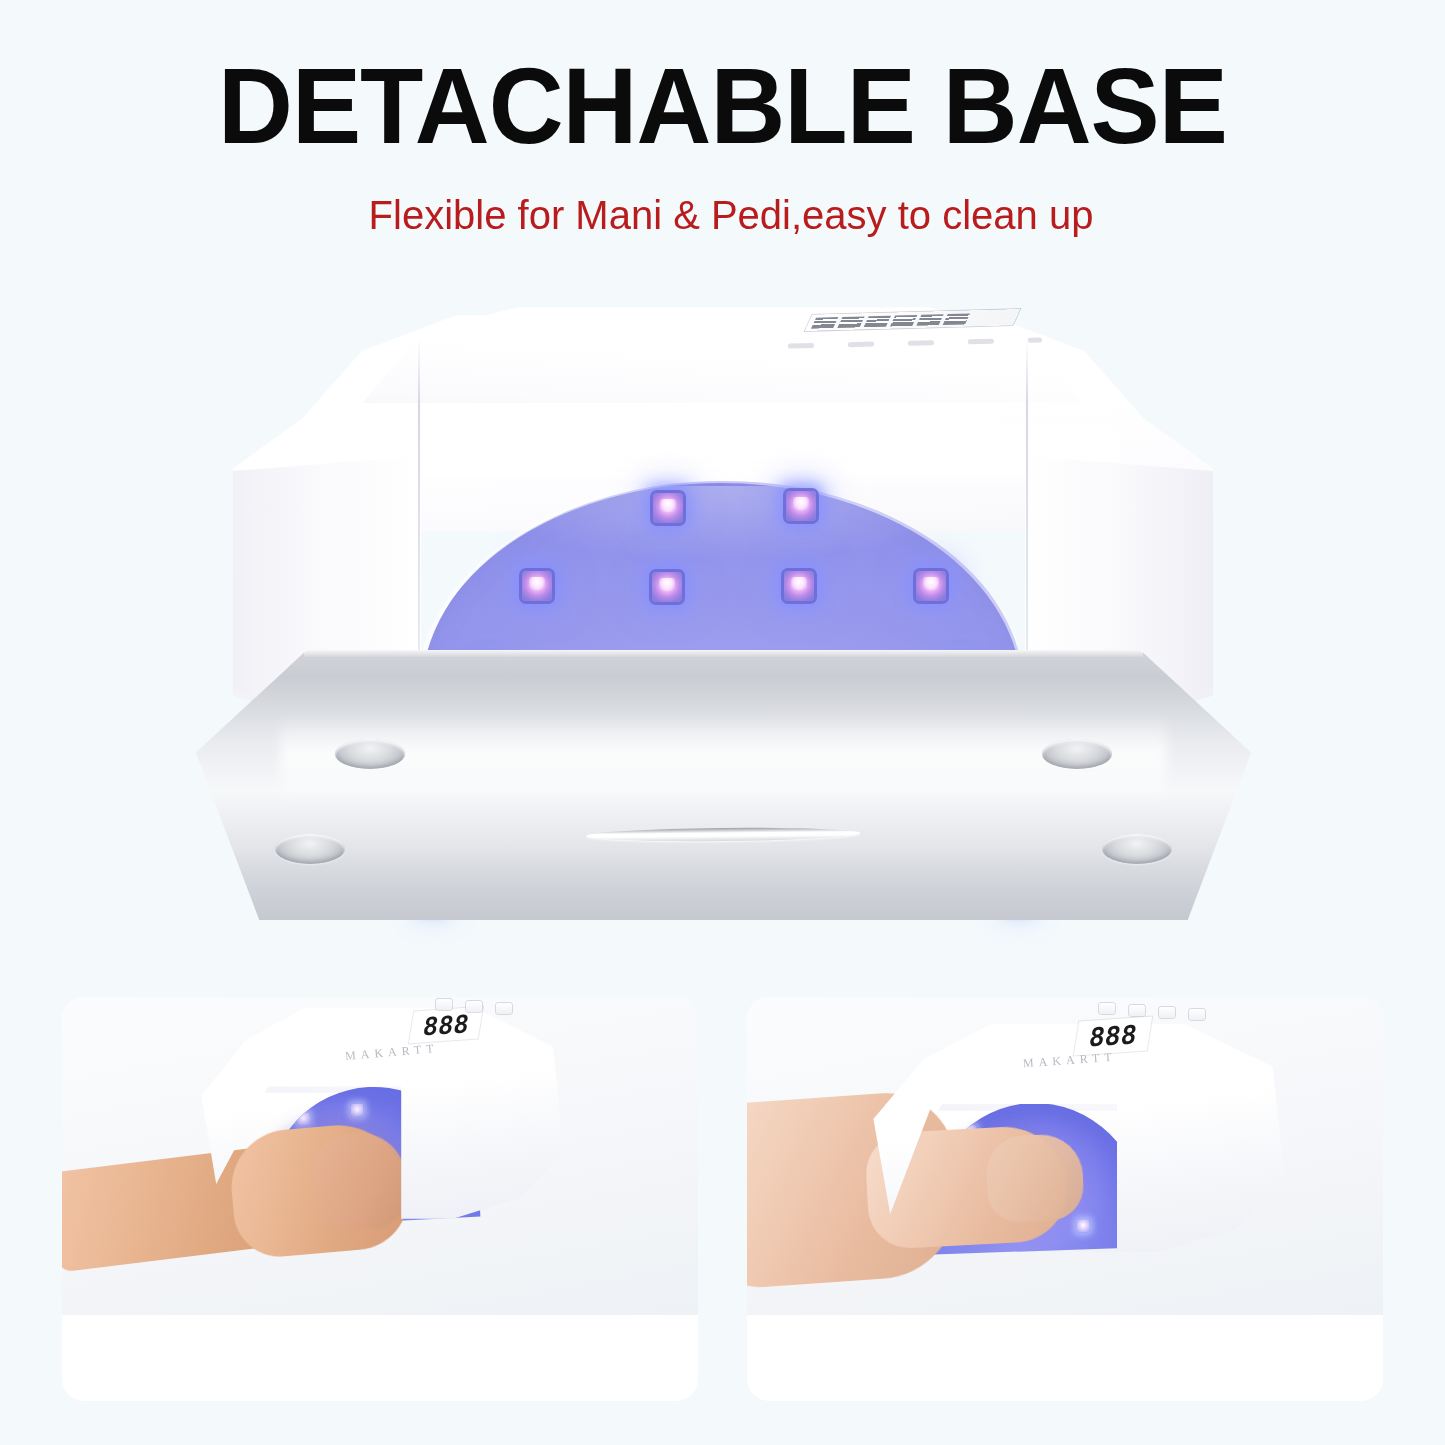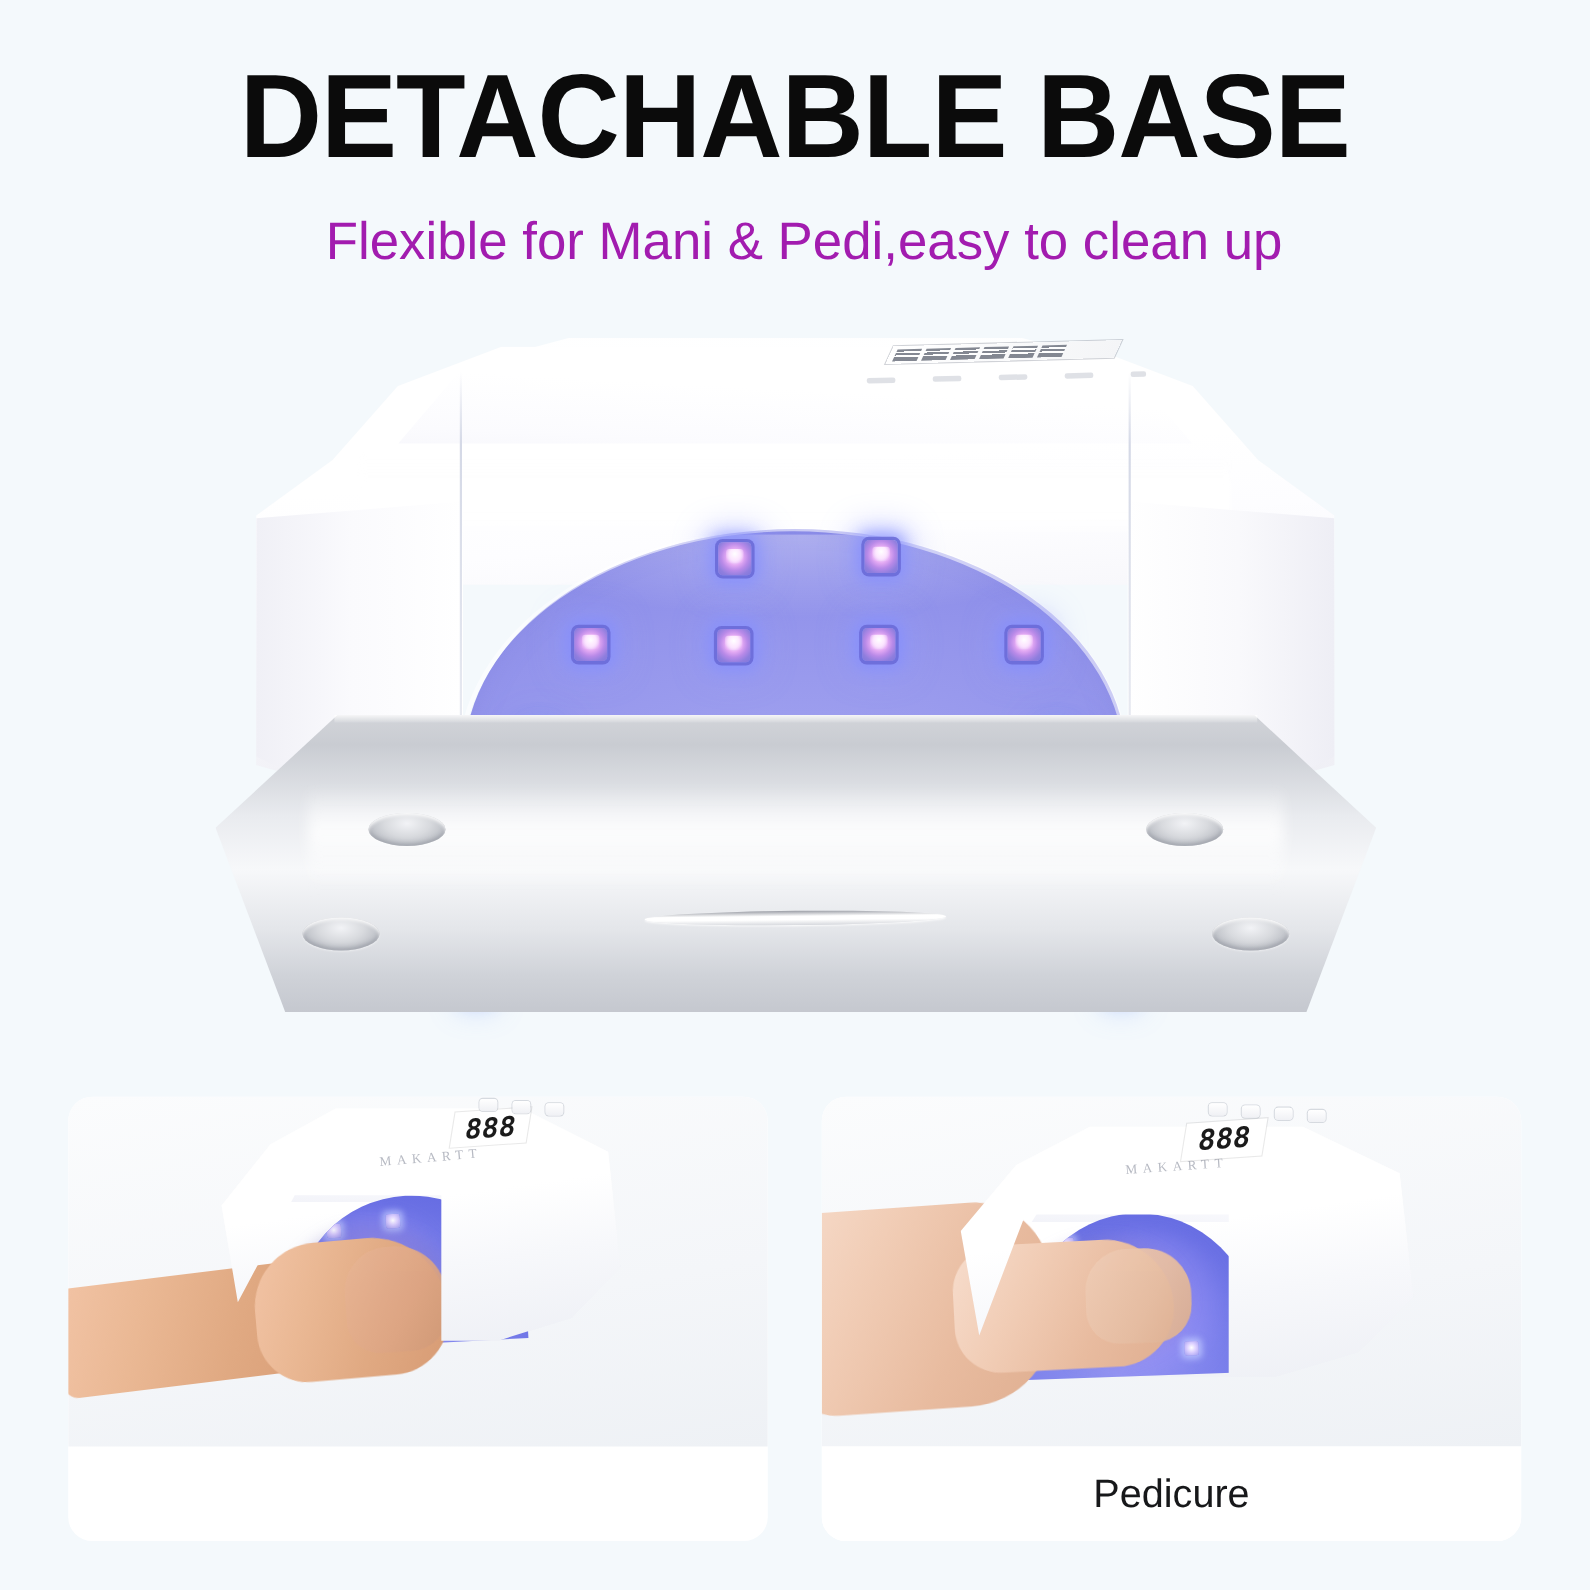--- a/index.html
+++ b/index.html
@@ -14,22 +14,22 @@
   .hdr{position:absolute;left:0;right:0;text-align:center;}
   #page-title{
     top:52px;
     font-size:108px;line-height:1.0;
     font-weight:700;letter-spacing:-1px;
     color:#0b0b0b;
     transform:scaleX(.96);
   }
   #page-subtitle{
     top:192px;
-    font-size:48px;line-height:1.15;
-    font-weight:400;color:#a21caf;margin-left:17px;
+    font-size:40px;line-height:1.15;
+    font-weight:400;color:#b91c1c;margin-left:17px;
   }
 
   
   #hero{position:absolute;left:0;top:268px;width:1445px;height:700px;}
 
   
   .lamp{position:absolute;left:228px;top:20px;width:990px;height:420px;}
 
   
   .shell{
@@ -399,14 +399,13 @@
 
     <div class="brand" style="left:276px;top:56px;transform:rotate(-4deg);">MAKARTT</div>
     <div class="lcd" style="left:330px;top:22px;width:72px;height:34px;">
       <span class="digit" style="font-size:26px;">888</span>
     </div>
     <div class="btn-dot" style="left:352px;top:6px;"></div>
     <div class="btn-dot" style="left:382px;top:8px;"></div>
     <div class="btn-dot" style="left:412px;top:10px;"></div>
     <div class="btn-dot" style="left:442px;top:12px;"></div>
   </div>
-  <div class="caption">Pedicure</div>
 </div>
 
 </body></html>

